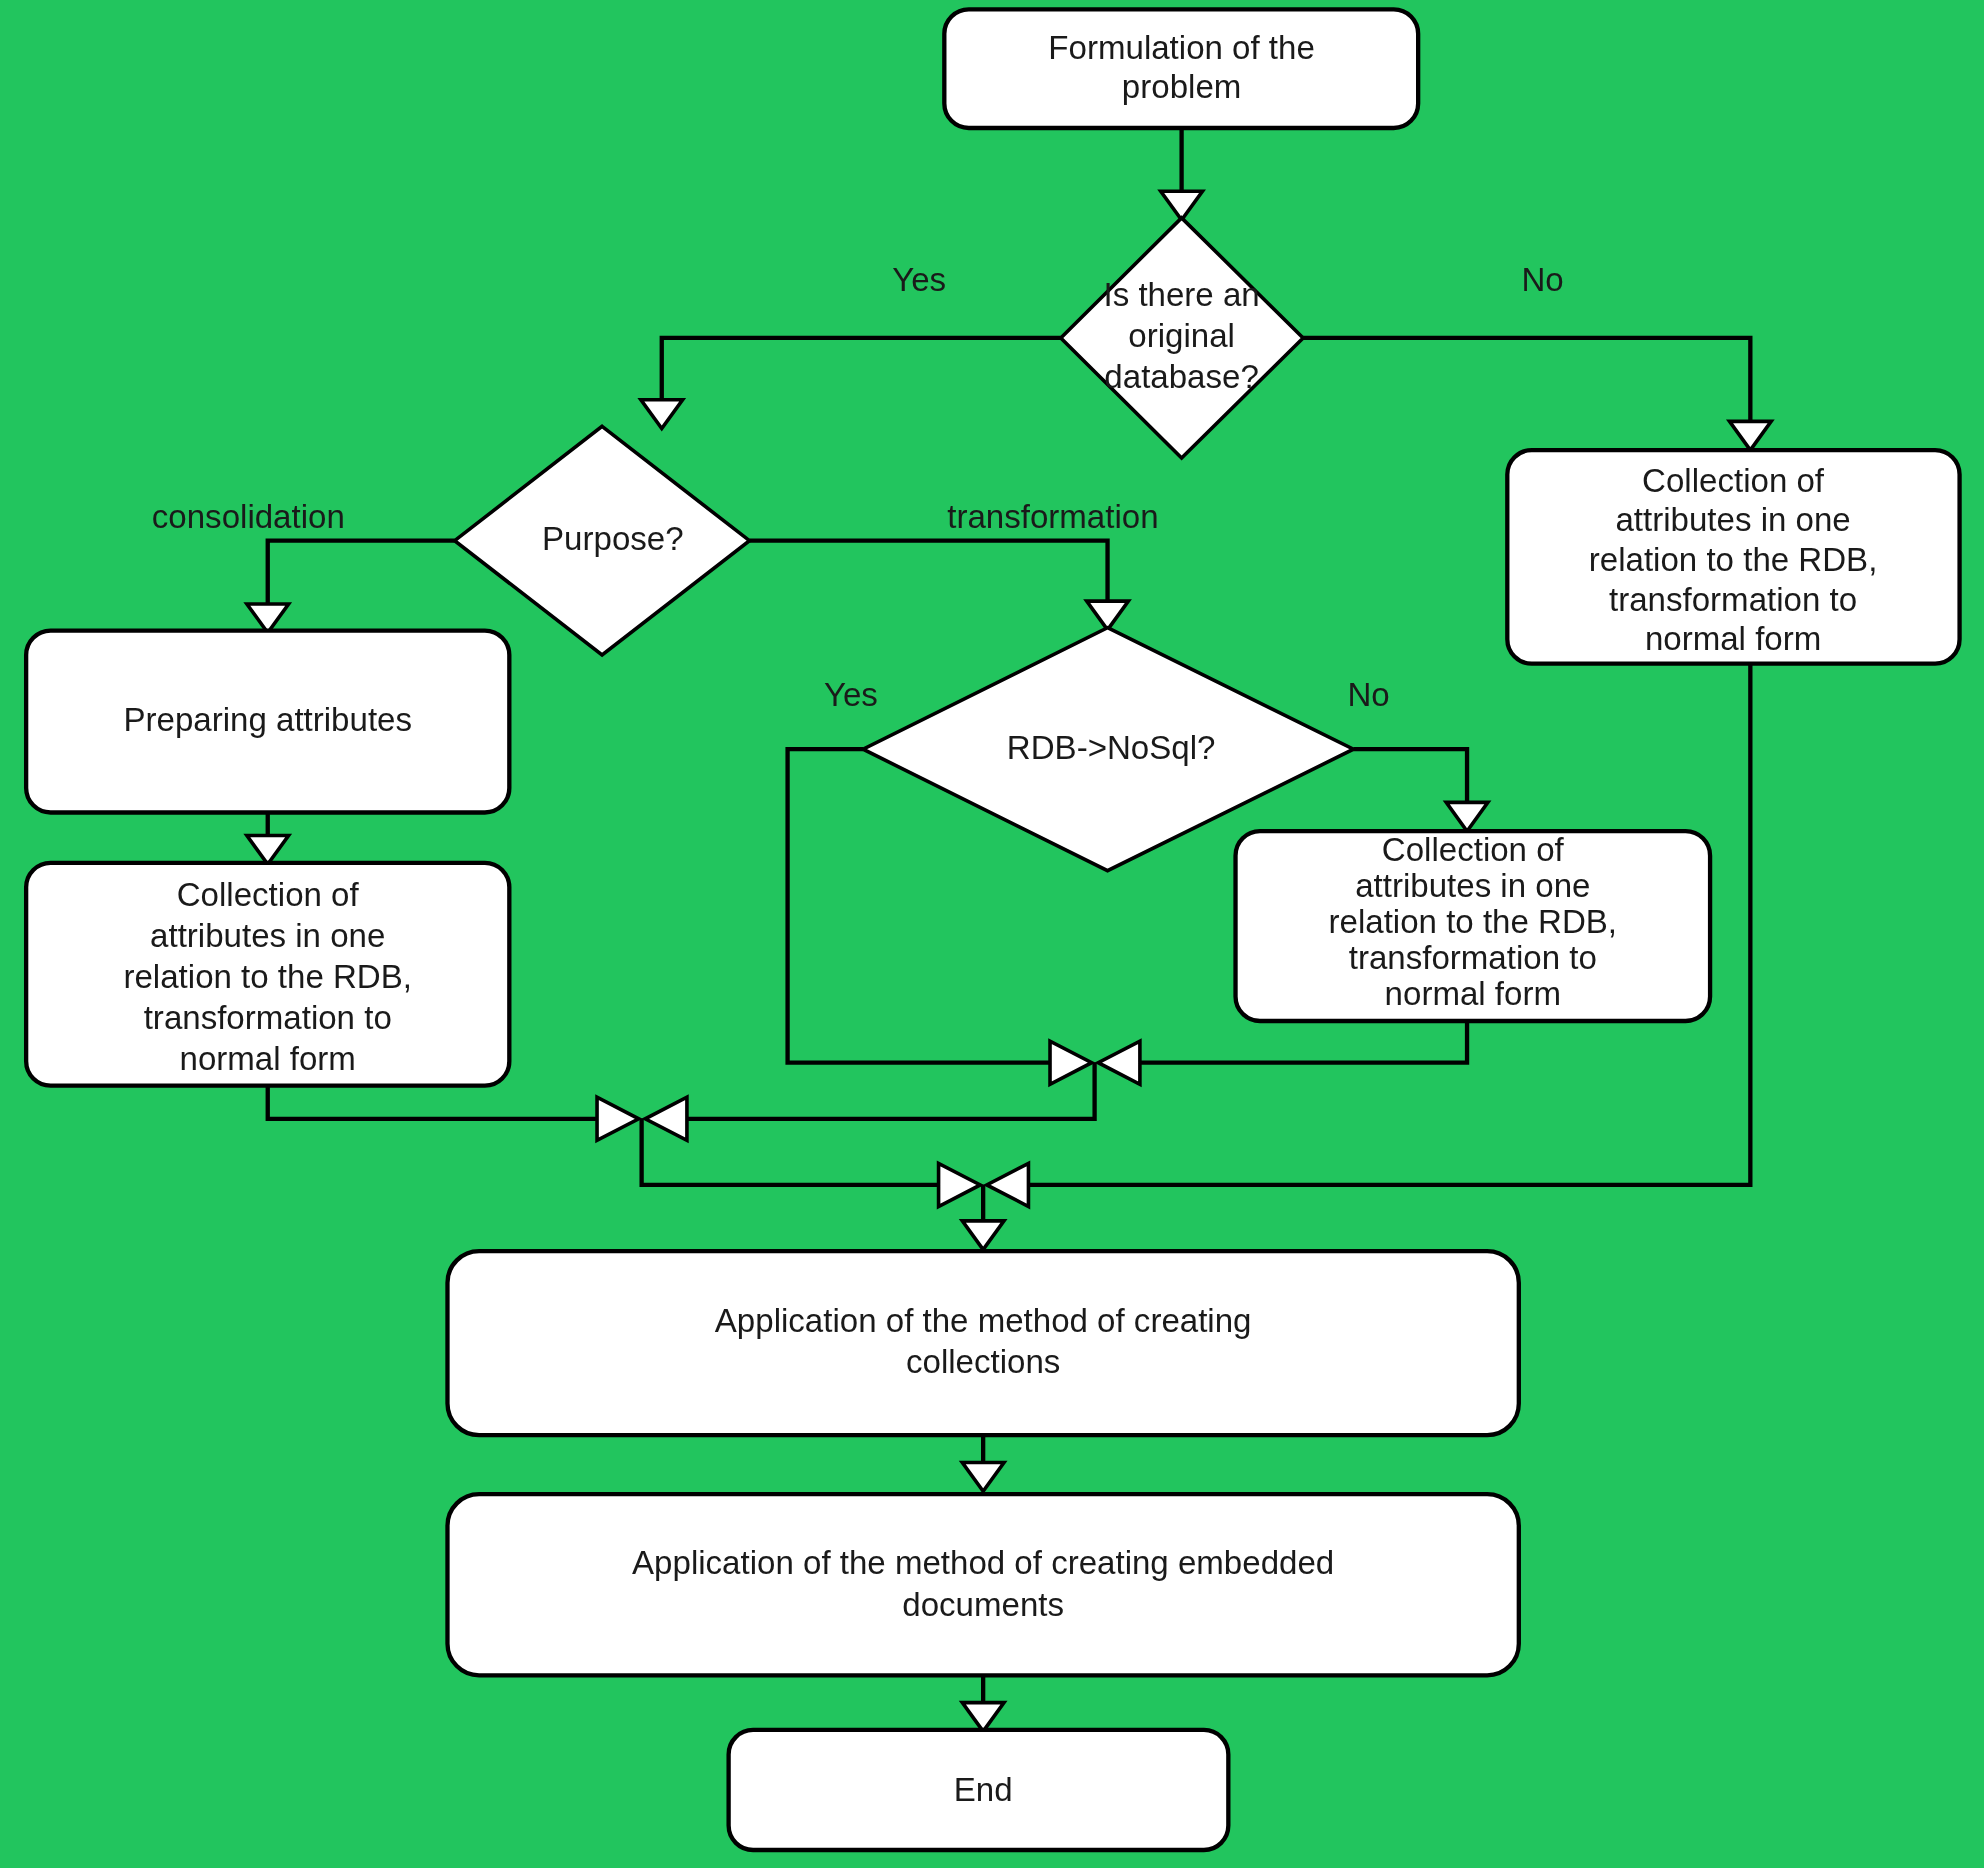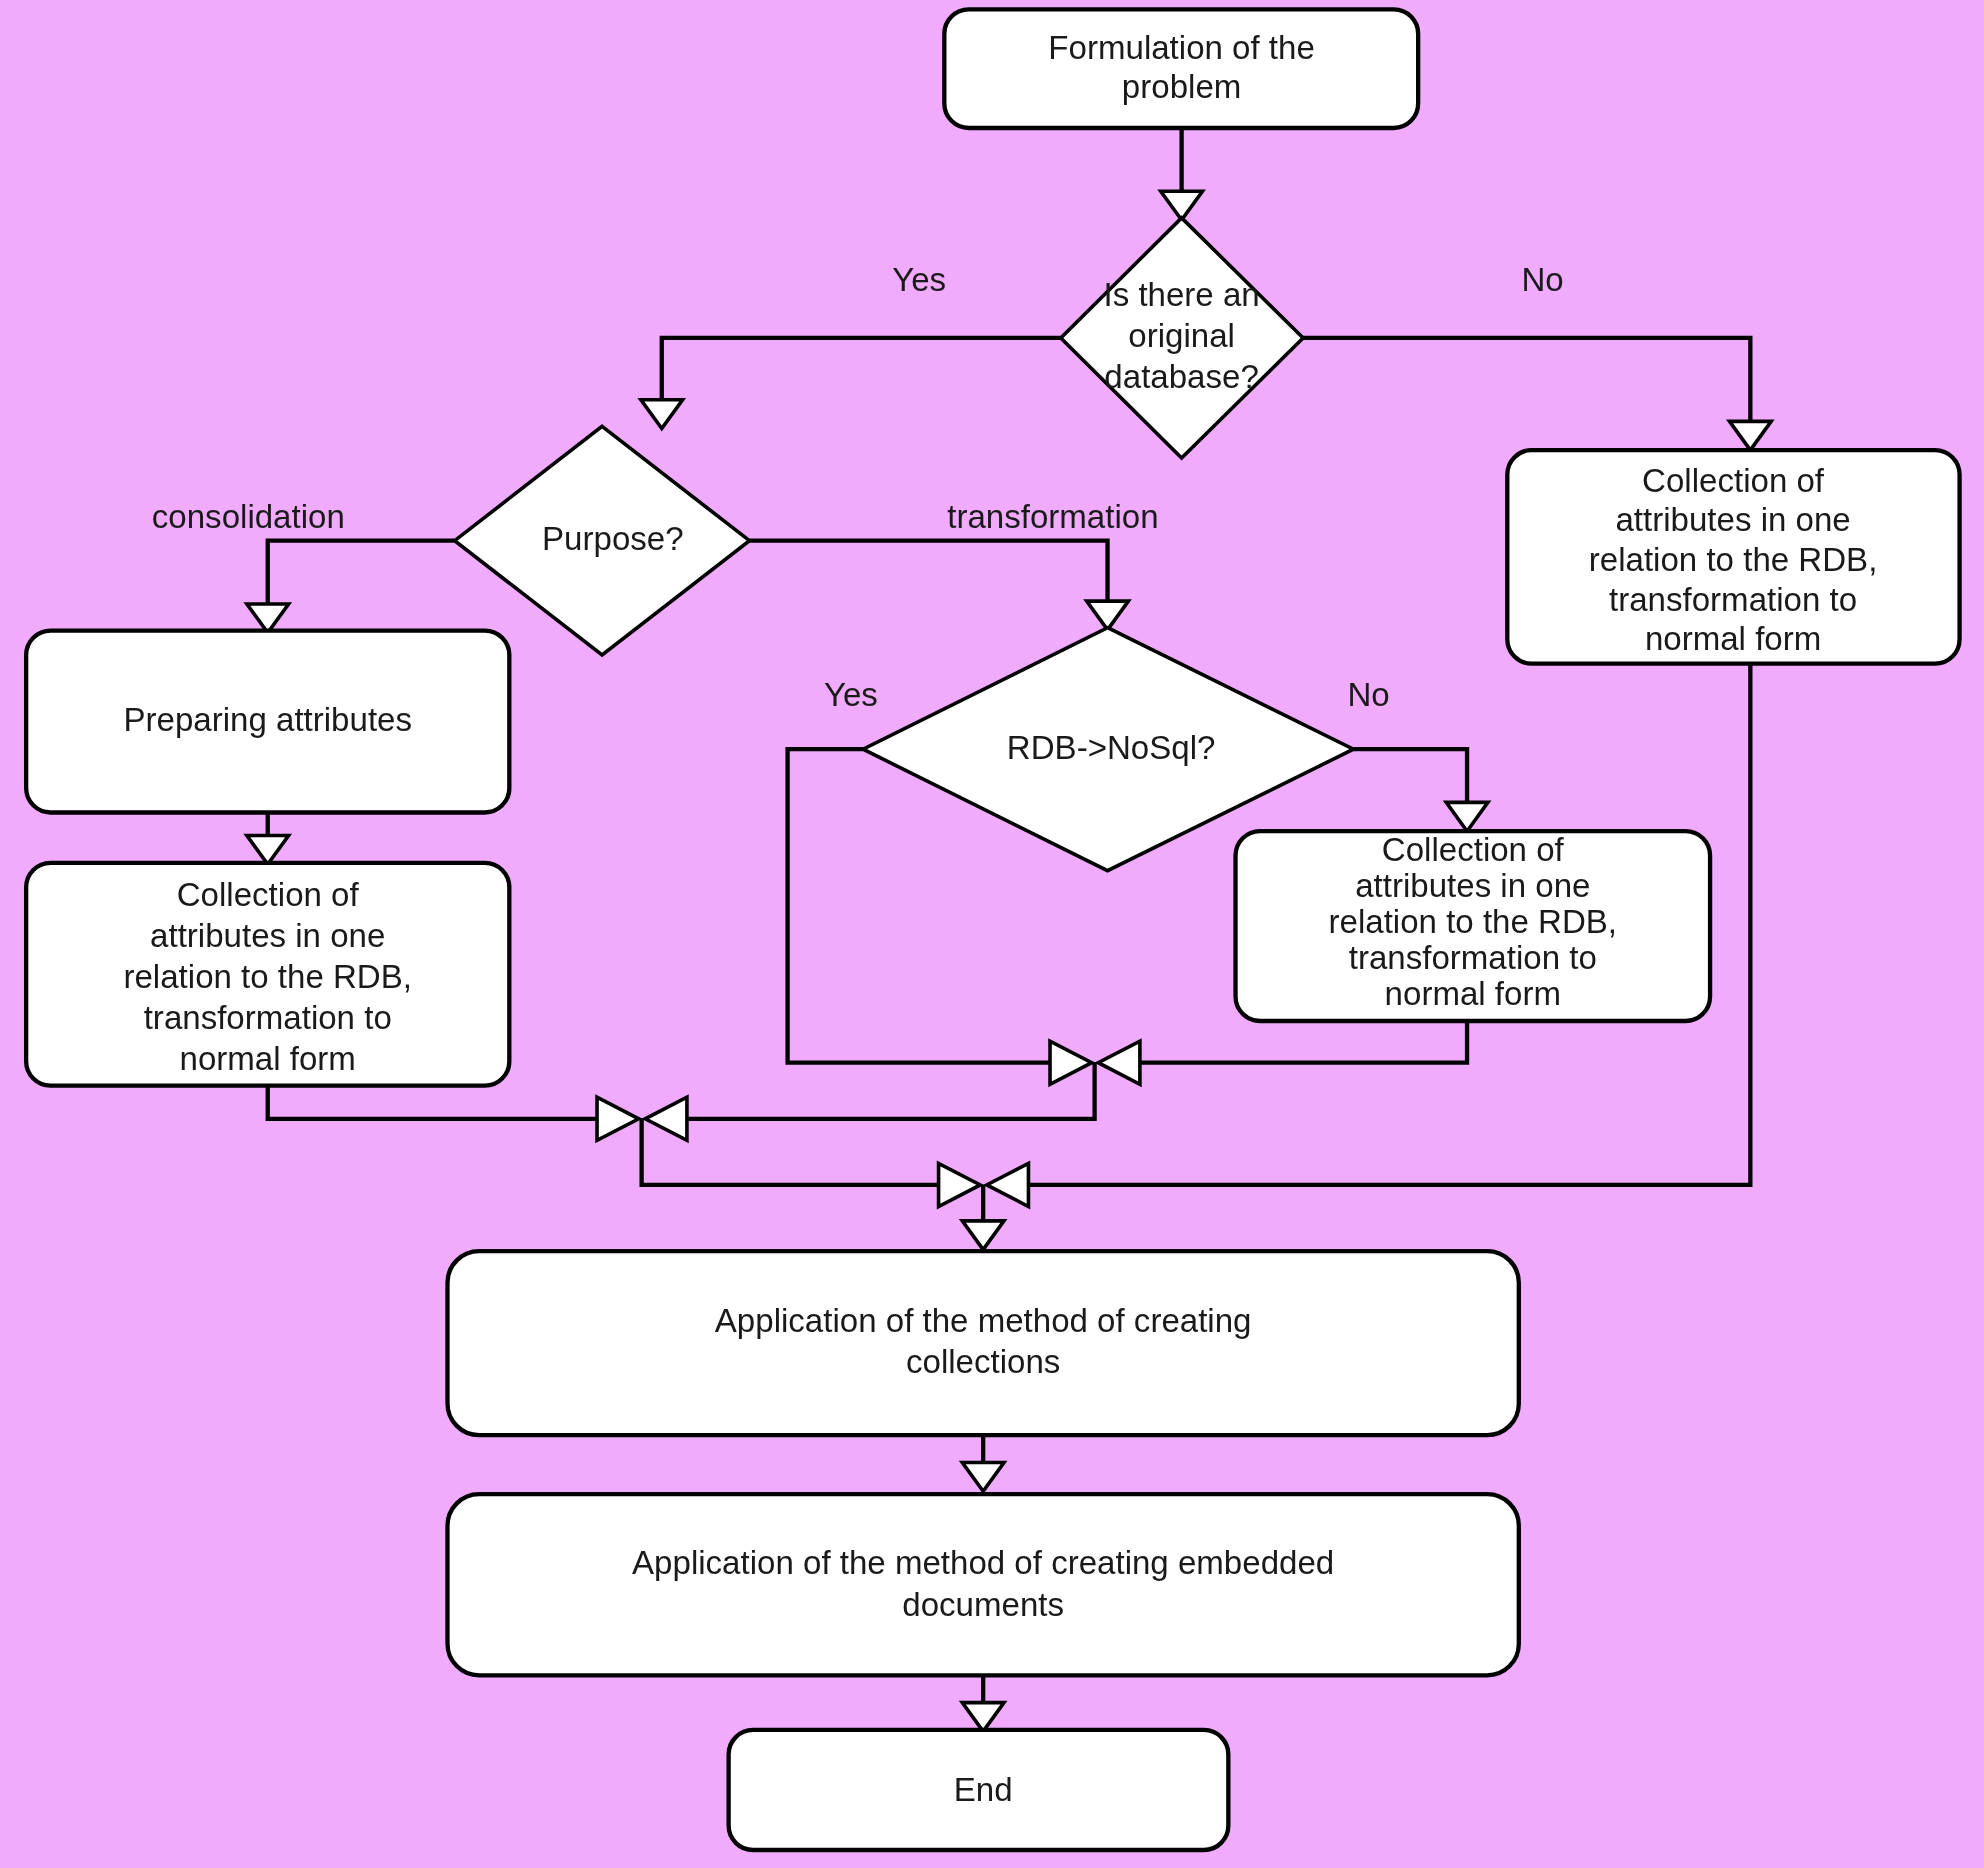--- a/index.html
+++ b/index.html
@@ -4,21 +4,21 @@
 <style>
   html, body {
     margin: 0;
     padding: 0;
     background: #ffffff;
   }
   #canvas-wrap {
     position: relative;
     width: 1985px;
     height: 1868px;
-    background: #f0abfc;
+    background: #22c55e;
     overflow: hidden;
   }
   svg#flow {
     display: block;
     width: 1985px;
     height: 1868px;
   }
   .node-shape {
     fill: #ffffff;
     stroke: #000000;

